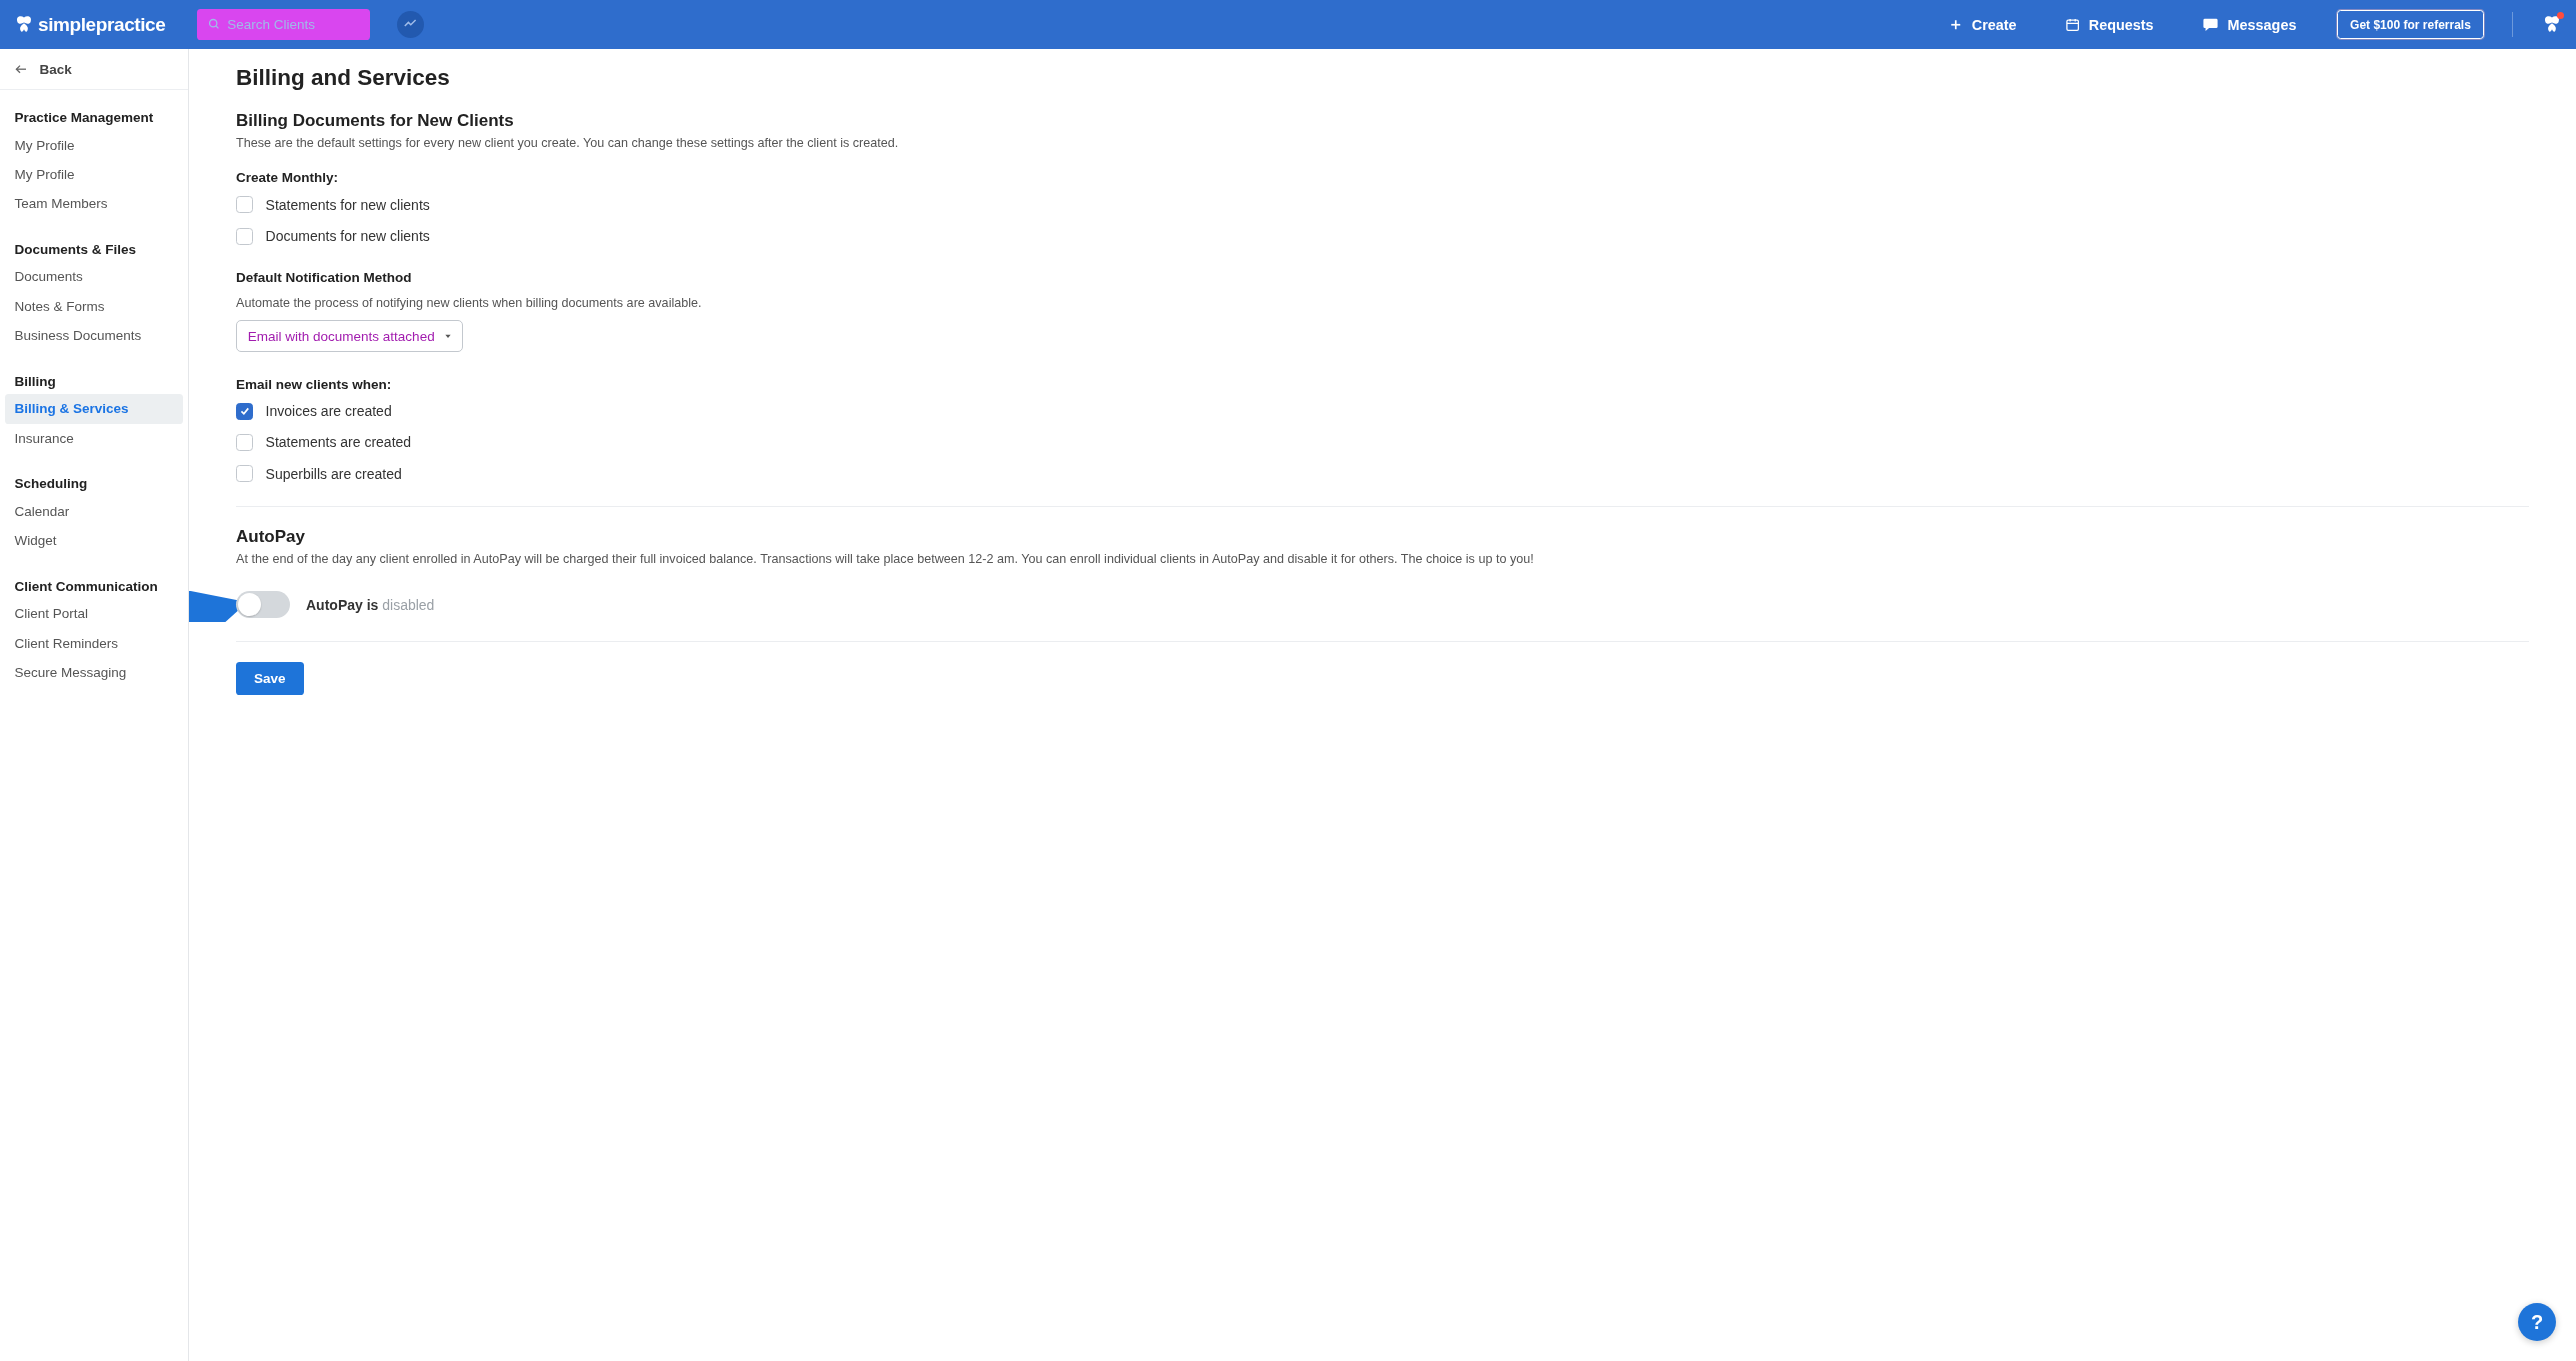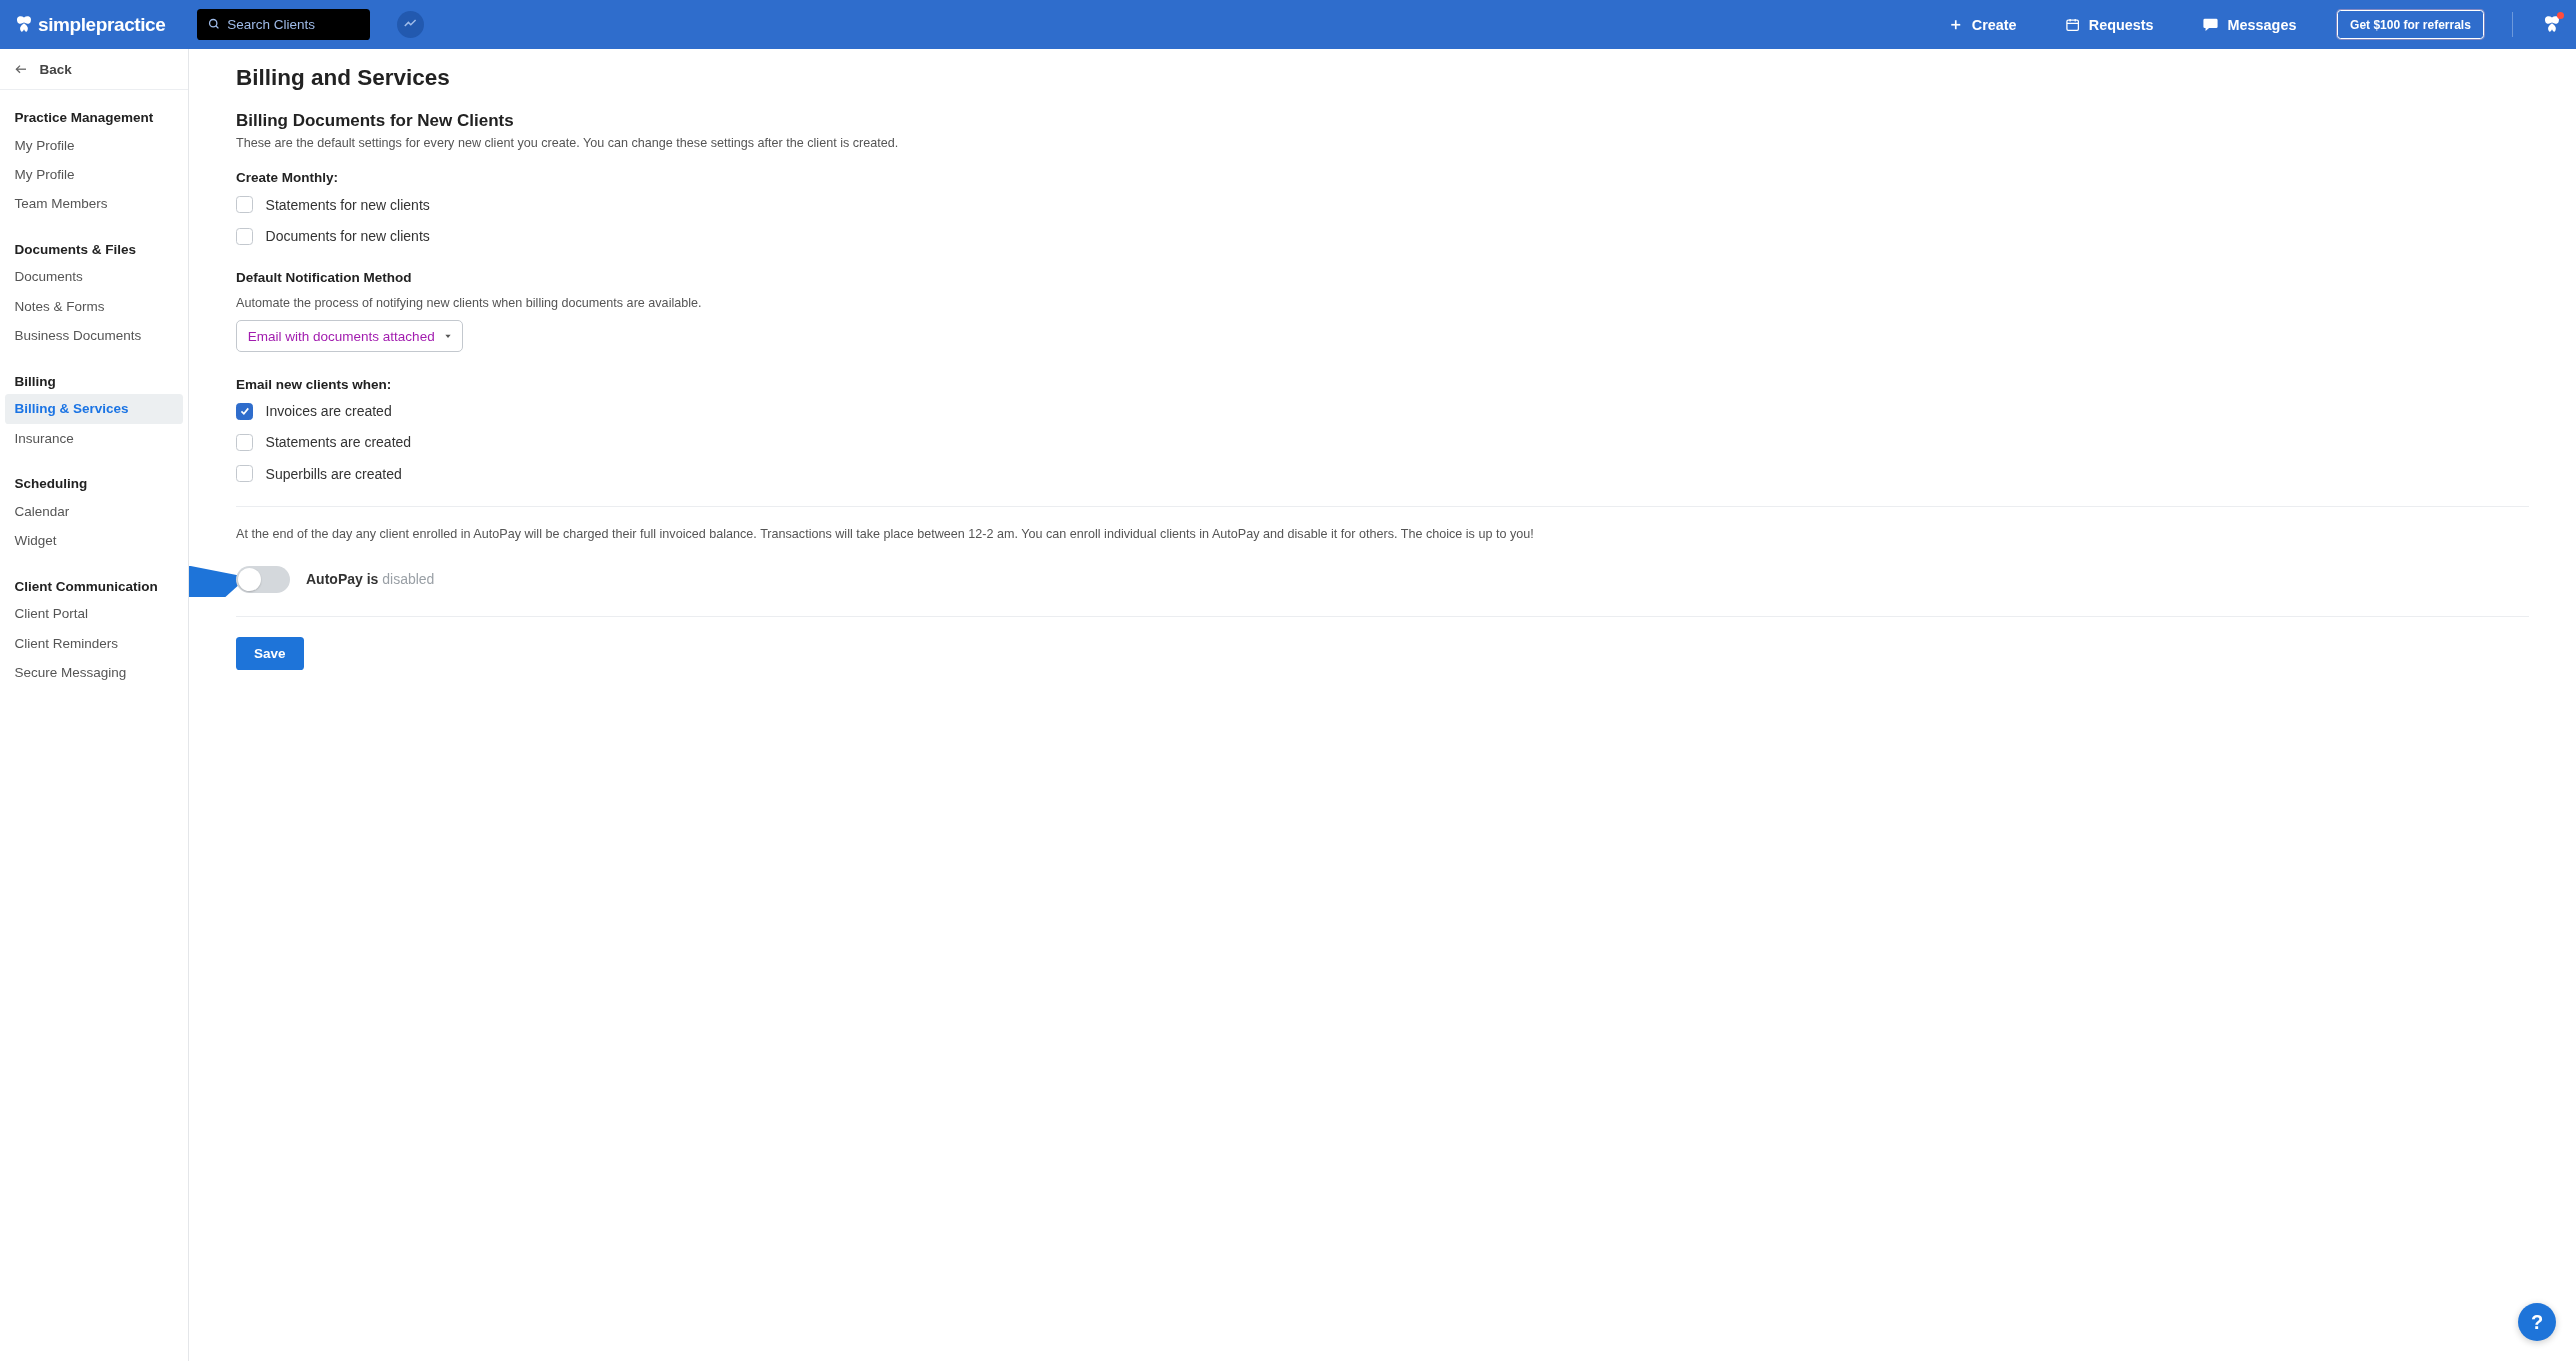--- a/index.html
+++ b/index.html
@@ -1,20 +1,20 @@
 <!DOCTYPE html>
 <html style="font-size:14.4px"><head>
 <meta charset="utf-8">
 <style>
 * { margin: 0; padding: 0; box-sizing: border-box; }
 body { font-family: -apple-system, BlinkMacSystemFont, "Segoe UI", Helvetica, Arial, sans-serif; font-size: 13.5px; color: #333; background: #fff; }
 .topbar { background: #2f6dcc; height: 49px; display: flex; align-items: center; padding: 0 14.4px; color: #fff; gap: 16px; }
 .logo-area { display: flex; align-items: center; gap: 1.8px; font-size: 19px; font-weight: 600; letter-spacing: -0.4px; color:#fff;}
 .logo-butterfly { width: 20px; height: 20px; fill: #fff; margin-right: 1.8px; }
-.search-box { background: #000000; border-radius: 3.6px; height: 31px; margin-left: 15.3px; width: 173px; display: flex; align-items: center; padding: 0 10.8px; color: #9fbbe8; }
+.search-box { background: #d946ef; border-radius: 3.6px; height: 31px; margin-left: 15.3px; width: 173px; display: flex; align-items: center; padding: 0 10.8px; color: #9fbbe8; }
 .search-box input { background: transparent; border: none; outline: none; color: #fff; font-size: 13.5px; margin-left: 7.2px; width: 100%; }
 .search-box input::placeholder { color: #9fbbe8; }
 .analytics-circle { background: #2259af; border-radius: 50%; width: 27px; height: 27px; margin-left: 10.8px; display:flex; align-items:center; justify-content:center; }
 .nav-spacer { flex: 1; }
 .nav-item { display: flex; align-items: center; gap: 9px; font-size: 14.4px; font-weight: 600; color: #fff; padding: 0 16px; cursor: pointer; }
 .referral-btn { border: 0.9px solid #fff; border-radius: 3.6px; padding: 6.3px 11.7px; font-size: 12px; font-weight: 600; margin-left: 9px; box-shadow: 0 0 0 0.9px rgba(255,180,180,0.4); }
 .divider-v { width: 0.9px; height: 25px; background: rgba(255,255,255,0.3); margin: 0 12.6px; }
 .butterfly-small { width: 20px; height: 20px; position:relative; }
 .notif-dot { position:absolute; top:-2.7px; right:-2.7px; width:7.2px; height:7.2px; background:#ff4d3d; border-radius:50%; }
 
@@ -194,20 +194,21 @@
       </div>
       <div class="checkbox-row">
         <div class="cbox"></div>
         <span>Superbills are created</span>
       </div>
     </div>
 
     <hr class="hr-light">
 
     <div class="section-block">
+      <h2 class="section-title">AutoPay</h2>
       <p class="section-desc">At the end of the day any client enrolled in AutoPay will be charged their full invoiced balance. Transactions will take place between 12-2 am. You can enroll individual clients in AutoPay and disable it for others. The choice is up to you!</p>
 
       <div class="toggle-row">
         <div class="toggle-wrap">
           <svg class="annotation-arrow" viewBox="0 0 78 34">
             <defs>
                 <marker id="ah" markerWidth="8" markerHeight="8" refX="6" refY="4" orient="auto">
                   <polygon points="0 0, 8 4, 0 8" fill="#1e74d9"></polygon>
                 </marker>
               </defs>

